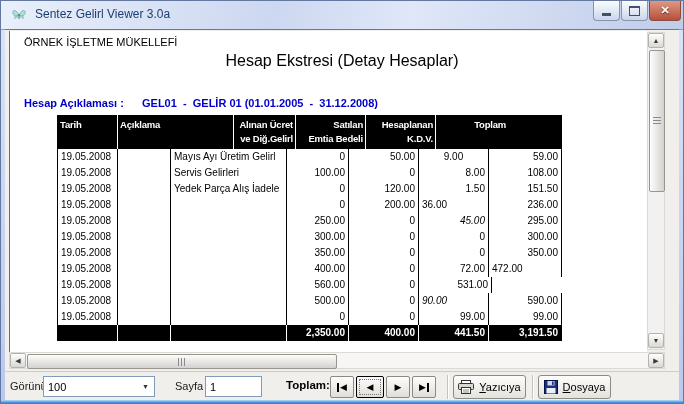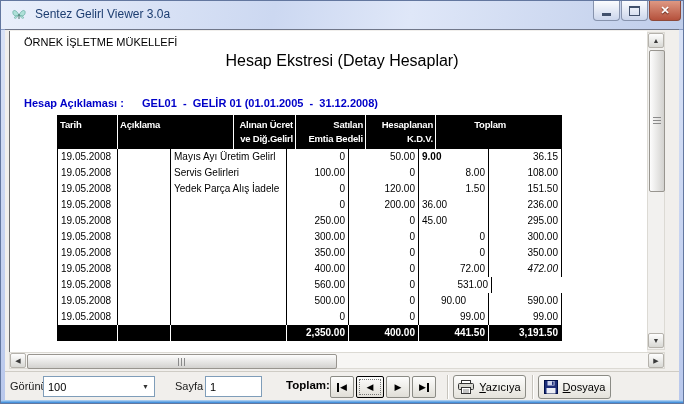--- a/index.html
+++ b/index.html
@@ -138,22 +138,22 @@
               <div>Toplam</div>
               <div></div>
             </div>
           </div>
           <div class="tr">
             <div class="td" style="width: 60px; text-align: left;">19.05.2008</div>
             <div class="td" style="width: 53px; text-align: left;"></div>
             <div class="td" style="width: 116px; text-align: left;">Mayıs Ayı Üretim Gelirl</div>
             <div class="td" style="width: 62px; text-align: right;">0</div>
             <div class="td" style="width: 70px; text-align: right;">50.00</div>
-            <div class="td" style="width: 70px; text-align: left; font-weight: bold;">9.00</div>
-            <div class="td" style="width: 73px; text-align: right;">36.15</div>
+            <div class="td" style="width: 70px; text-align: center;">9.00</div>
+            <div class="td" style="width: 73px; text-align: right;">59.00</div>
           </div>
           <div class="tr">
             <div class="td" style="width: 60px; text-align: left;">19.05.2008</div>
             <div class="td" style="width: 53px; text-align: left;"></div>
             <div class="td" style="width: 116px; text-align: left;">Servis Gelirleri</div>
             <div class="td" style="width: 62px; text-align: right;">100.00</div>
             <div class="td" style="width: 70px; text-align: right;">0</div>
             <div class="td" style="width: 70px; text-align: right;">8.00</div>
             <div class="td" style="width: 73px; text-align: right;">108.00</div>
           </div>
@@ -174,21 +174,21 @@
             <div class="td" style="width: 70px; text-align: right;">200.00</div>
             <div class="td" style="width: 70px; text-align: left;">36.00</div>
             <div class="td" style="width: 73px; text-align: right;">236.00</div>
           </div>
           <div class="tr">
             <div class="td" style="width: 60px; text-align: left;">19.05.2008</div>
             <div class="td" style="width: 53px; text-align: left;"></div>
             <div class="td" style="width: 116px; text-align: left;"></div>
             <div class="td" style="width: 62px; text-align: right;">250.00</div>
             <div class="td" style="width: 70px; text-align: right;">0</div>
-            <div class="td" style="width: 70px; ">45.00</div>
+            <div class="td" style="width: 70px; text-align: right; font-style: italic;">45.00</div>
             <div class="td" style="width: 73px; text-align: right;">295.00</div>
           </div>
           <div class="tr">
             <div class="td" style="width: 60px; text-align: left;">19.05.2008</div>
             <div class="td" style="width: 53px; text-align: left;"></div>
             <div class="td" style="width: 116px; text-align: left;"></div>
             <div class="td" style="width: 62px; text-align: right;">300.00</div>
             <div class="td" style="width: 70px; text-align: right;">0</div>
             <div class="td" style="width: 70px; text-align: right;">0</div>
             <div class="td" style="width: 73px; text-align: right;">300.00</div>
@@ -202,37 +202,37 @@
             <div class="td" style="width: 70px; text-align: right;">0</div>
             <div class="td" style="width: 73px; text-align: right;">350.00</div>
           </div>
           <div class="tr">
             <div class="td" style="width: 60px; text-align: left;">19.05.2008</div>
             <div class="td" style="width: 53px; text-align: left;"></div>
             <div class="td" style="width: 116px; text-align: left;"></div>
             <div class="td" style="width: 62px; text-align: right;">400.00</div>
             <div class="td" style="width: 70px; text-align: right;">0</div>
             <div class="td" style="width: 70px; text-align: right;">72.00</div>
-            <div class="td" style="width: 73px; text-align: right; font-style: italic;">472.00</div>
+            <div class="td" style="width: 73px; text-align: left;">472.00</div>
           </div>
           <div class="tr">
             <div class="td" style="width: 60px; text-align: left;">19.05.2008</div>
             <div class="td" style="width: 53px; text-align: left;"></div>
             <div class="td" style="width: 116px; text-align: left;"></div>
             <div class="td" style="width: 62px; text-align: right;">560.00</div>
             <div class="td" style="width: 70px; text-align: right;">0</div>
             <div class="td" style="width: 73px; text-align: right;">531.00</div>
           </div>
           <div class="tr">
             <div class="td" style="width: 60px; text-align: left;">19.05.2008</div>
             <div class="td" style="width: 53px; text-align: left;"></div>
             <div class="td" style="width: 116px; text-align: left;"></div>
             <div class="td" style="width: 62px; text-align: right;">500.00</div>
             <div class="td" style="width: 70px; text-align: right;">0</div>
-            <div class="td" style="width: 70px; text-align: center;">90.00</div>
+            <div class="td" style="width: 70px; text-align: left; font-style: italic;">90.00</div>
             <div class="td" style="width: 73px; text-align: right;">590.00</div>
           </div>
           <div class="tr">
             <div class="td" style="width: 60px; text-align: left;">19.05.2008</div>
             <div class="td" style="width: 53px; text-align: left;"></div>
             <div class="td" style="width: 116px; text-align: left;"></div>
             <div class="td" style="width: 62px; text-align: right;">0</div>
             <div class="td" style="width: 70px; text-align: right;">0</div>
             <div class="td" style="width: 70px; text-align: right;">99.00</div>
             <div class="td" style="width: 73px; text-align: right;">99.00</div>

